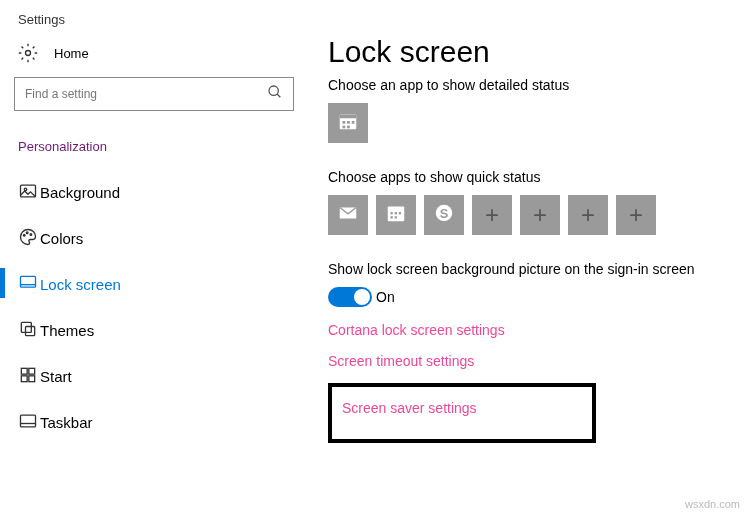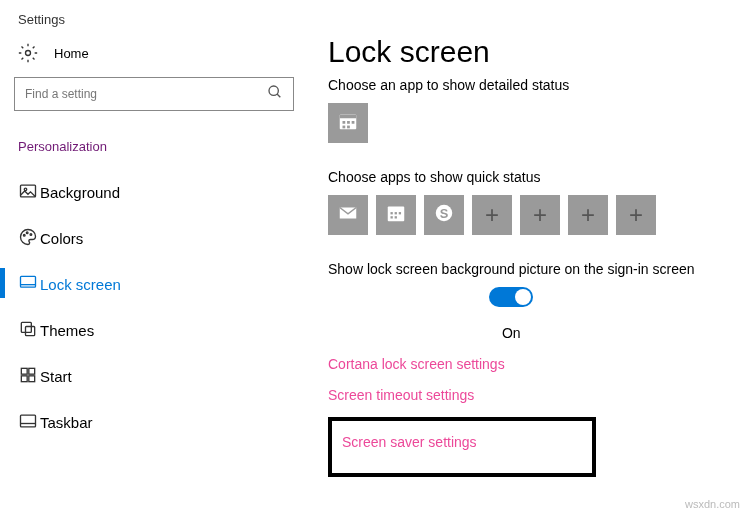--- a/index.html
+++ b/index.html
@@ -131,23 +131,22 @@
     }
     .tile svg { fill: #fff; }
     .tile .plus {
       font-size: 24px;
       line-height: 1;
       color: #555;
     }
     .toggle-row {
       display: flex;
       align-items: center;
-      gap: 18px;
+      gap: 4px;
       margin-bottom: 14px;
-      flex-direction: column;
     }
     .toggle {
       width: 44px;
       height: 20px;
       background: #0078d7;
       border-radius: 10px;
       position: relative;
       cursor: pointer;
     }
     .toggle::after {

